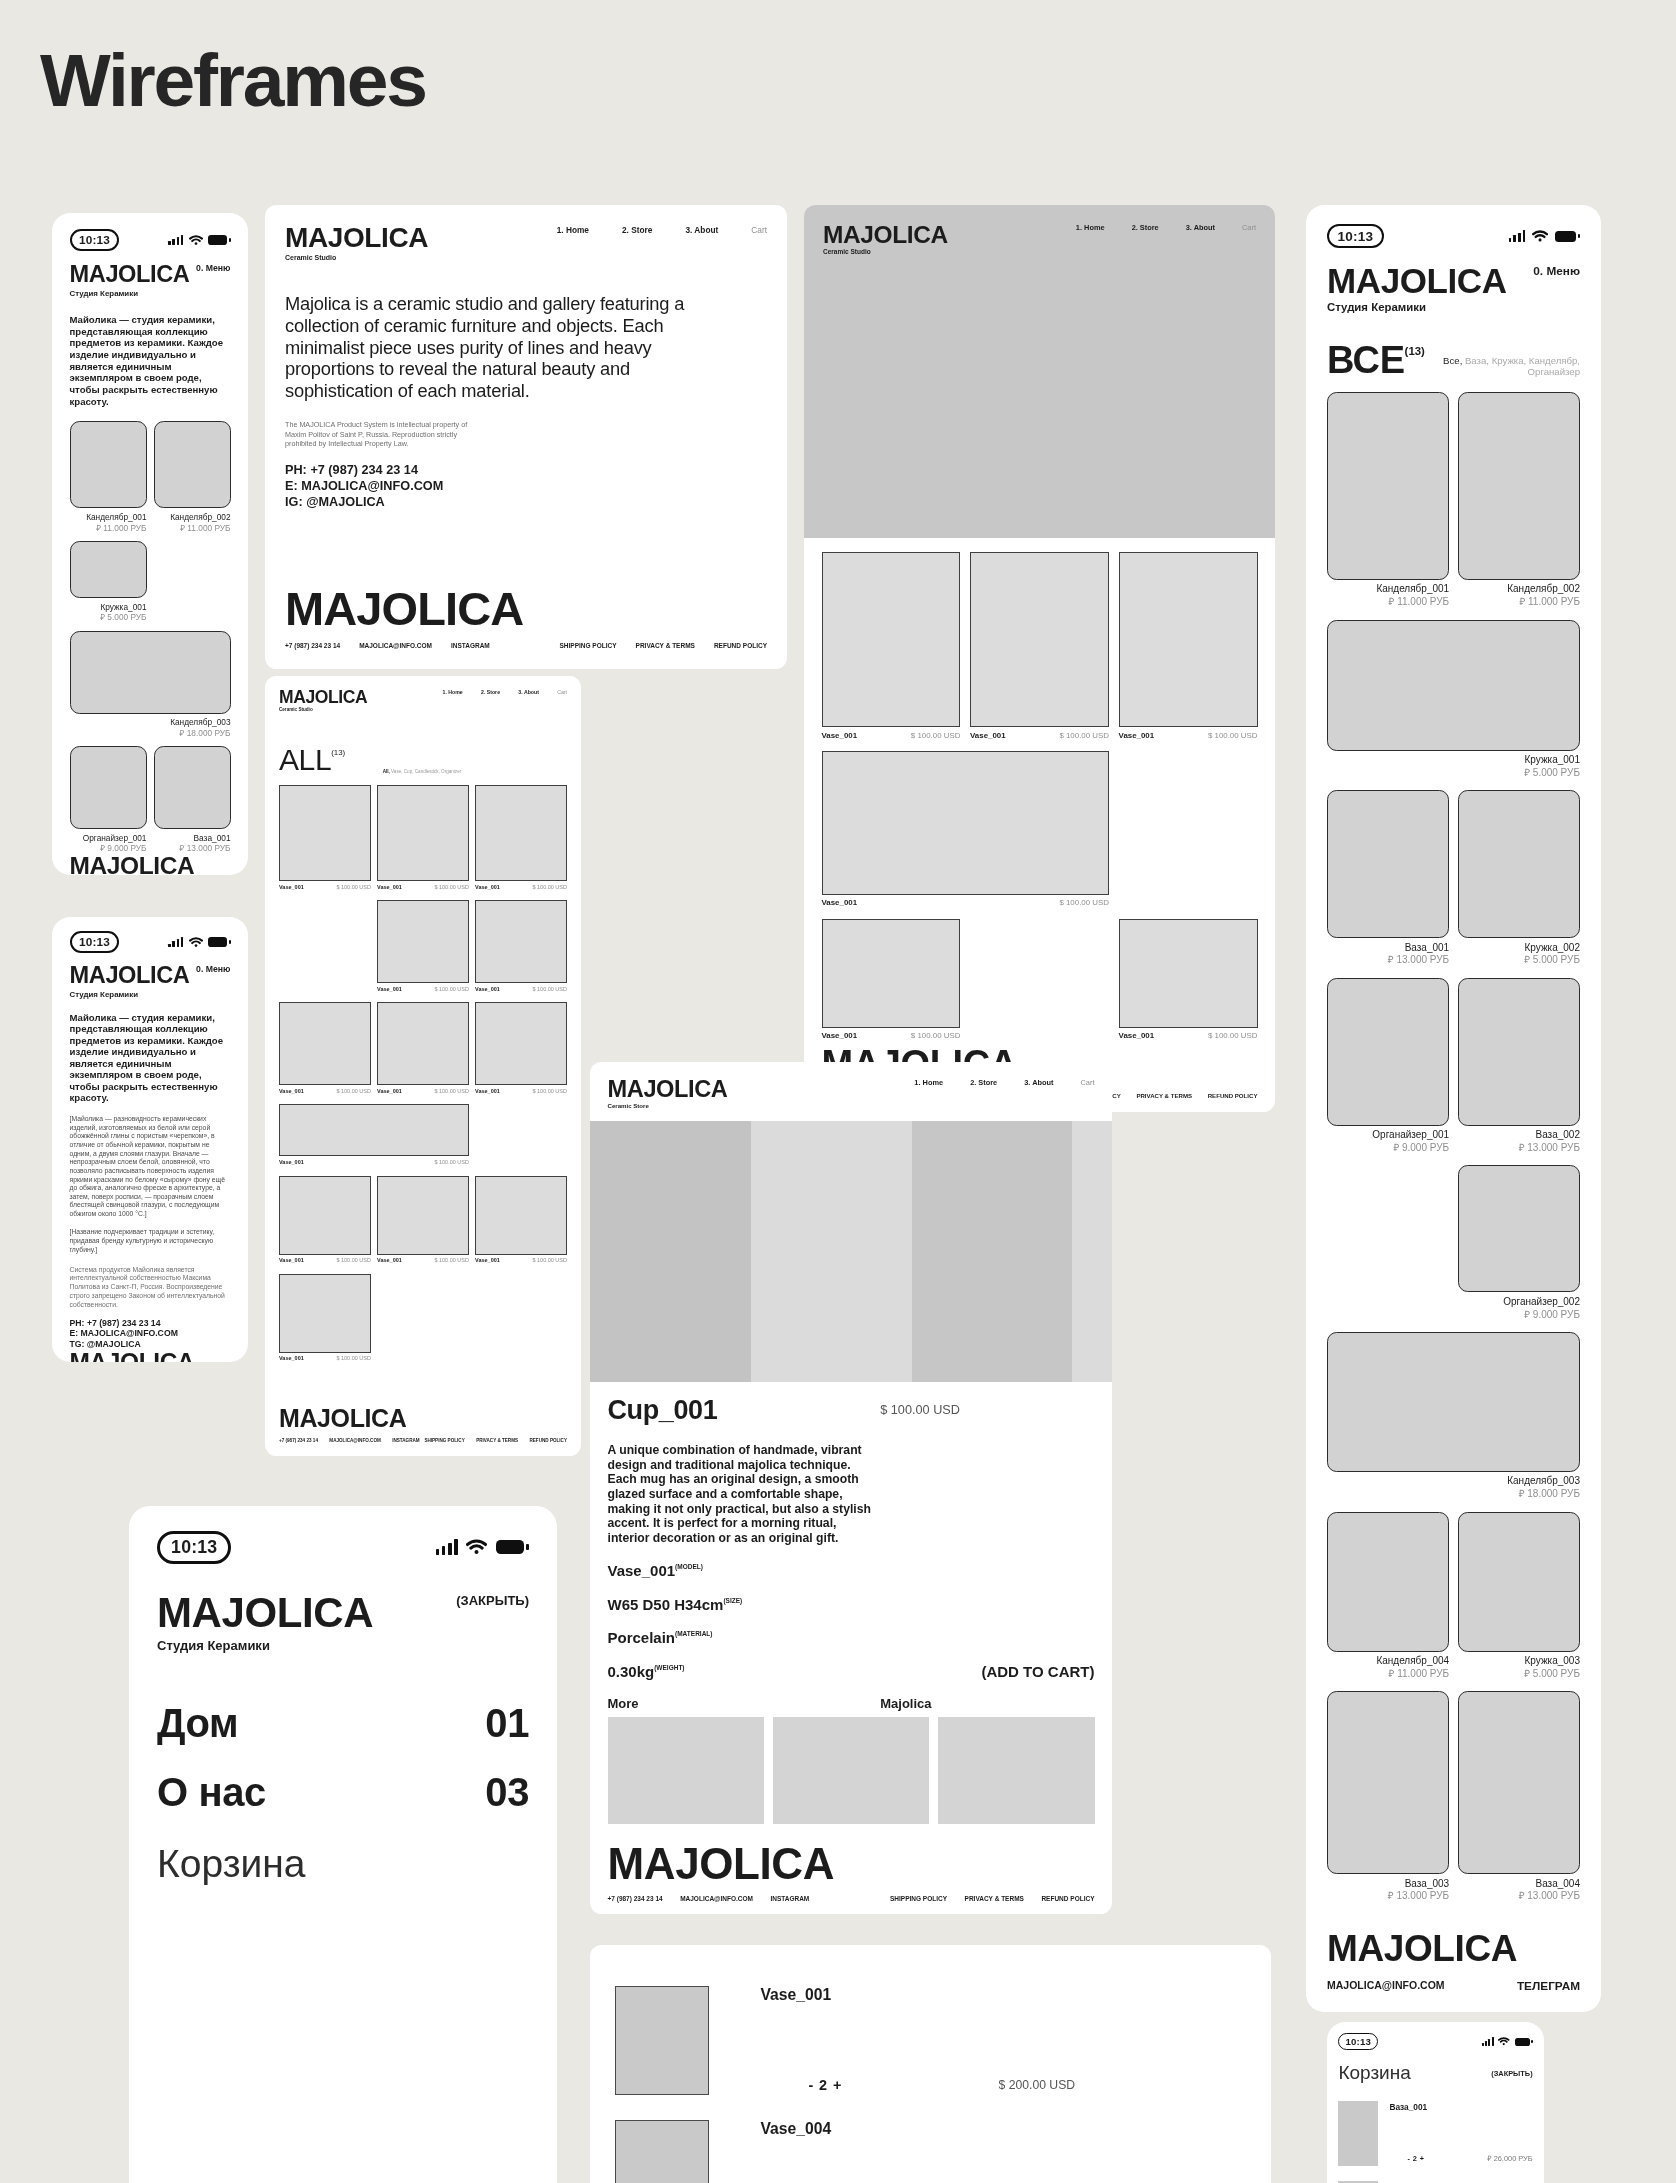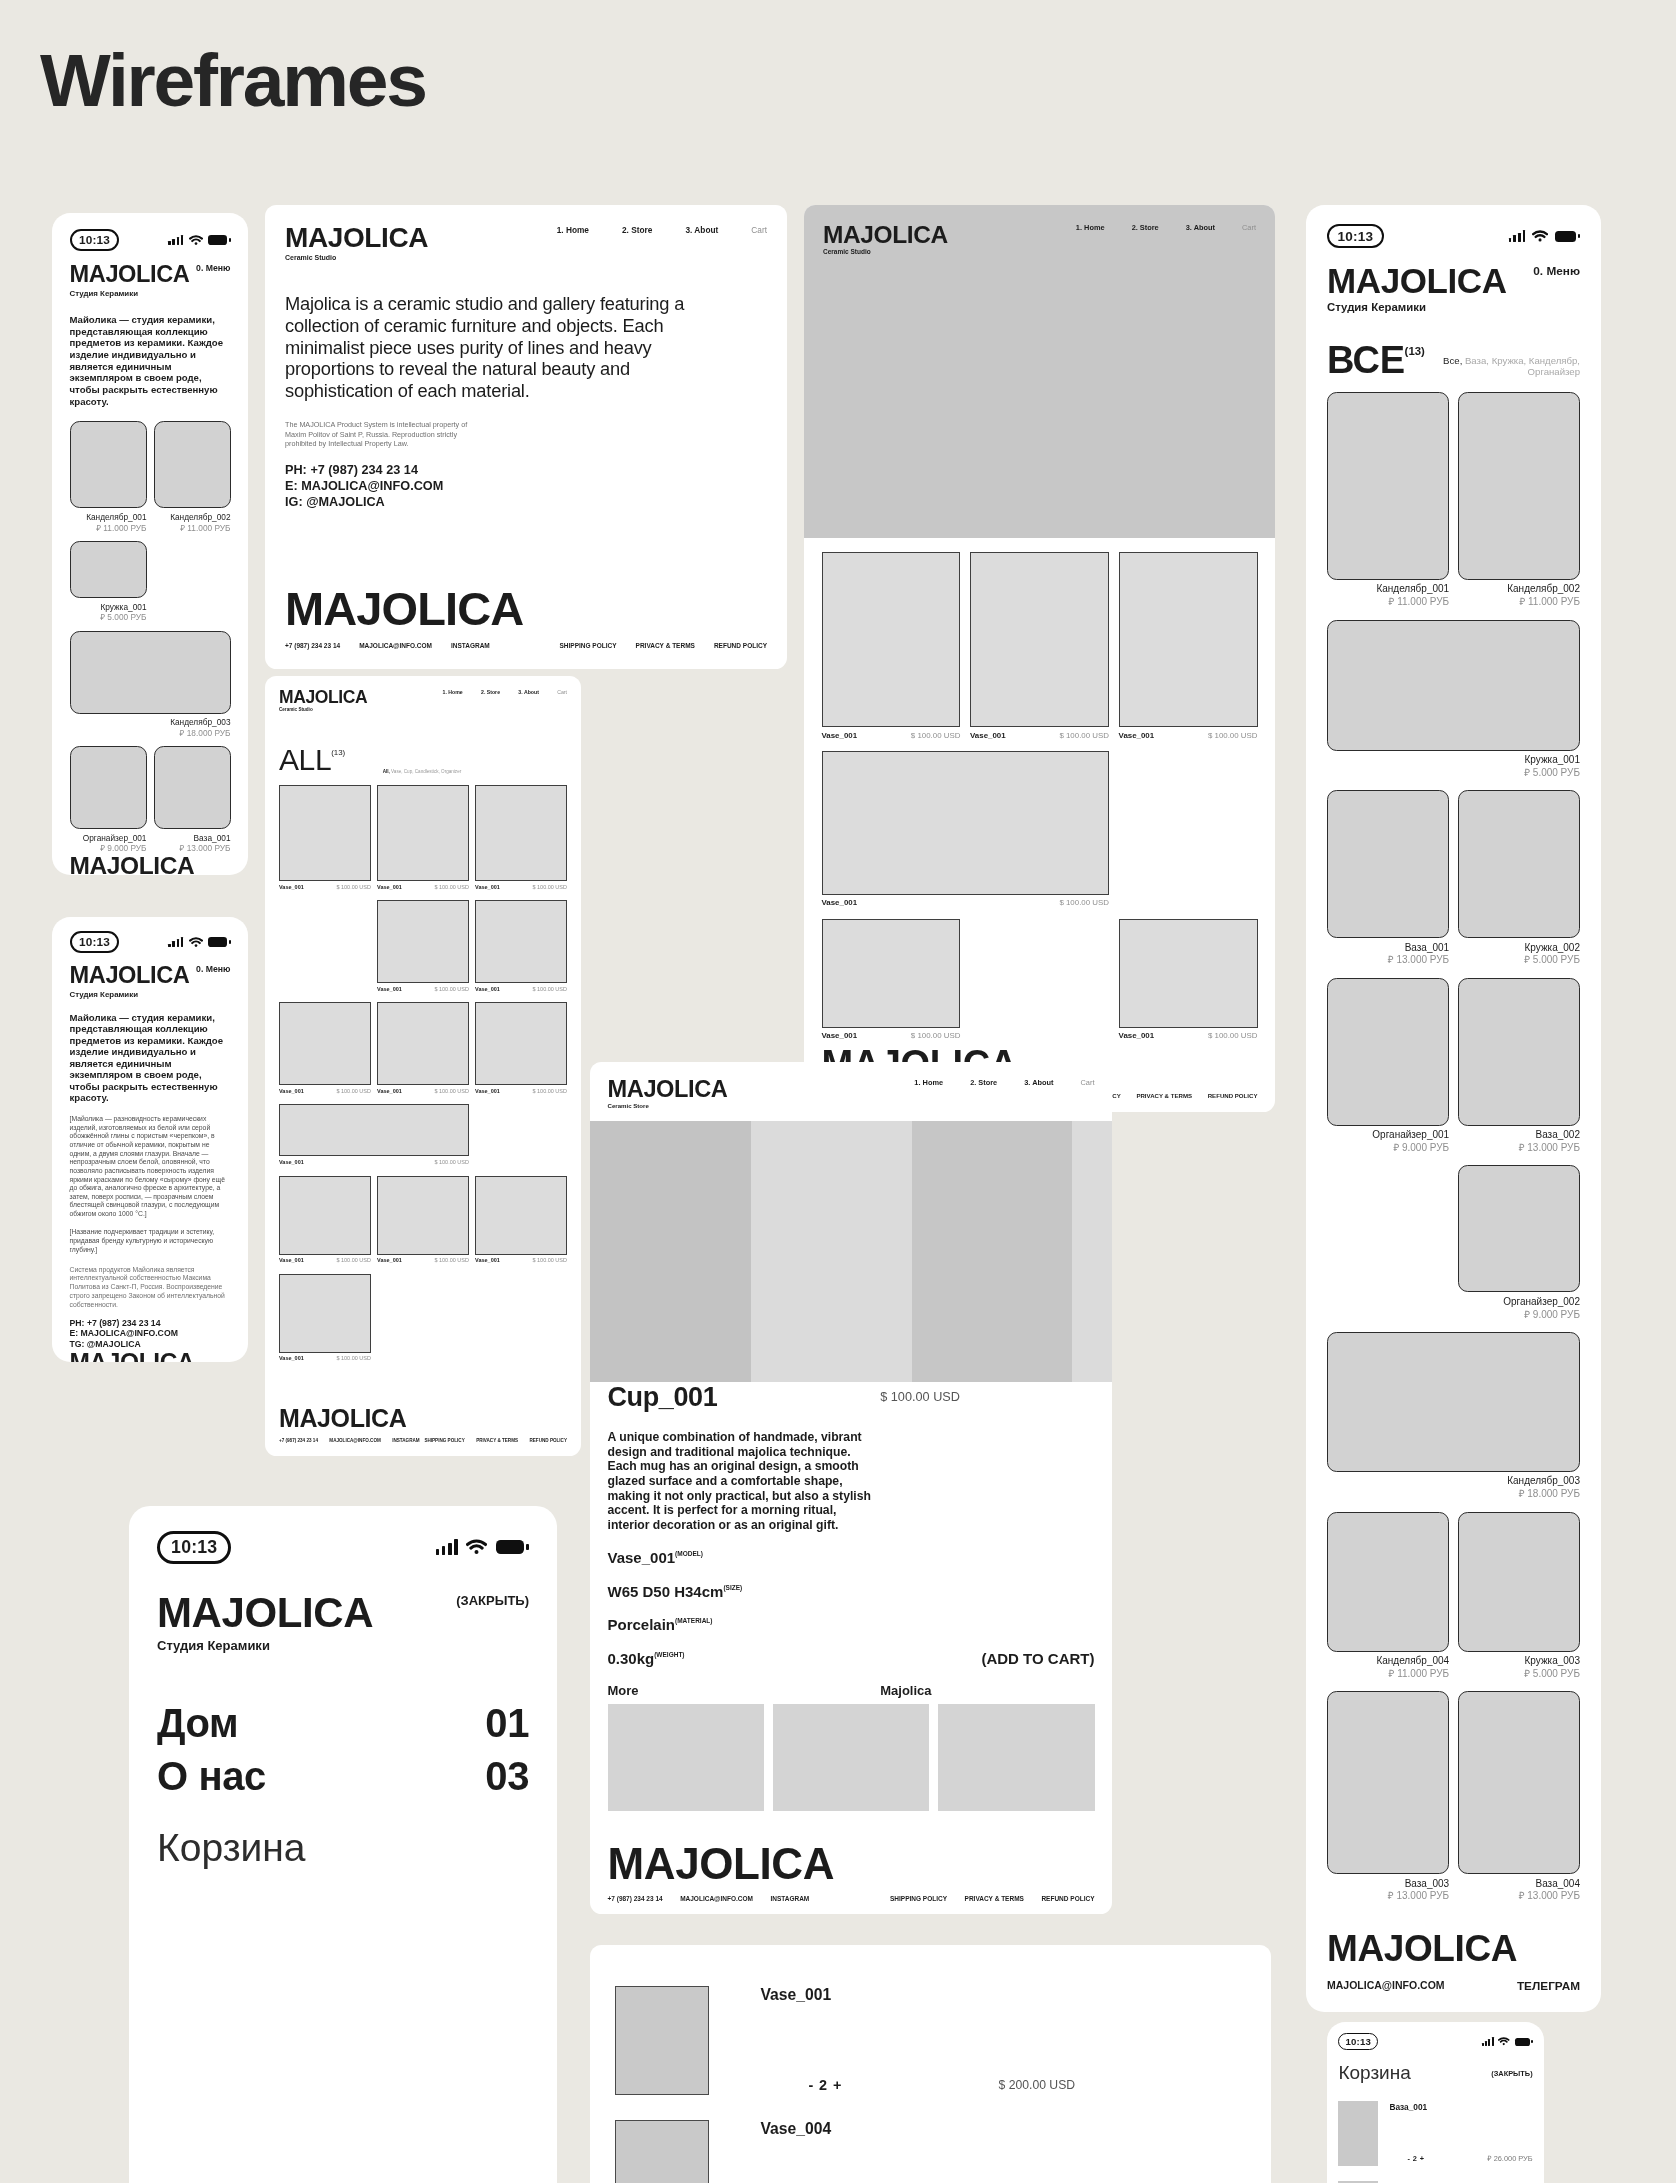--- a/index.html
+++ b/index.html
@@ -179,21 +179,21 @@
   #f7 .logo{font-size:23.6px}
   #f7 .sub{font-weight:700;font-size:6.1px;margin-top:2.2px}
   #f7 .dnav{gap:27px;font-size:7.4px}
   #f7 .gal{display:flex;height:261px;margin-top:11.4px}
   #f7 .gal i{display:block;height:100%}
   #f7 .g1{width:30.8%;background:#c3c3c3}
   #f7 .g2{width:30.8%;background:#dbdbdb}
   #f7 .g3{width:30.8%;background:#c6c6c6}
   #f7 .g4{width:7.6%;background:#dbdbdb}
   #f7 .body{padding:0 17.5px}
-  #f7 .prow{display:grid;grid-template-columns:56% 1fr;align-items:center;}
+  #f7 .prow{display:grid;grid-template-columns:56% 1fr;align-items:center;margin-top:13px}
   #f7 .pname{font-weight:800;font-size:27px;letter-spacing:-0.4px}
   #f7 .pprice{font-size:12.7px;color:#555}
   #f7 .desc{margin-top:17.5px;width:271px;font-weight:700;font-size:12.2px;line-height:1.2}
   #f7 .spec{margin-top:16.6px;font-weight:700;font-size:15px}
   #f7 .supn{font-size:6.5px;position:relative;top:-7px}
   #f7 .sprow{display:flex;justify-content:space-between;align-items:flex-end;margin-top:16.6px}
   #f7 .atc{font-weight:700;font-size:15px}
   #f7 .mrow{display:grid;grid-template-columns:56% 1fr;margin-top:16px}
   #f7 .mlabel{font-weight:700;font-size:13px}
   #f7 .rel{display:grid;grid-template-columns:repeat(3,1fr);gap:8.7px;margin-top:6.1px}
@@ -202,21 +202,21 @@
   #f7 .bfoot .logo{font-size:44px}
   #f7 .flrow{margin-top:9.6px;font-size:6.5px}
   #f7 .flgroup{gap:17.5px}
 
   
   #f8{left:129px;top:1506px;width:428px;height:948px;--u:1.5;padding:24.5px 28px;border-radius:21px}
   #f8 .mhead{display:flex;justify-content:space-between;margin-top:29px}
   #f8 .logo{font-size:42px}
   #f8 .sub{font-weight:700;font-size:13px;margin-top:5.2px}
   #f8 .close{font-weight:700;font-size:13px}
-  #f8 .items{margin-top:48px;display:flex;flex-direction:column;gap:8px}
+  #f8 .items{margin-top:48px;display:flex;flex-direction:column;gap:24px}
   #f8 .item{display:flex;justify-content:space-between;font-weight:700;font-size:40px;letter-spacing:-0.4px}
   #f8 .cartlink{margin-top:27px;font-weight:400;font-size:39px;color:#2d2d2d}
 
   
   #f9{left:590px;top:1945px;width:681px;height:446px;padding:0}
   #9 {}
   #f9 .inner{padding:22px 24.5px 0}
   #f9 .title{font-weight:800;font-size:28px}
   #f9 .title .sup{font-size:7.4px;position:relative;top:-15px;font-weight:700}
   #f9 .item{position:relative;height:109px;margin-top:19px}

